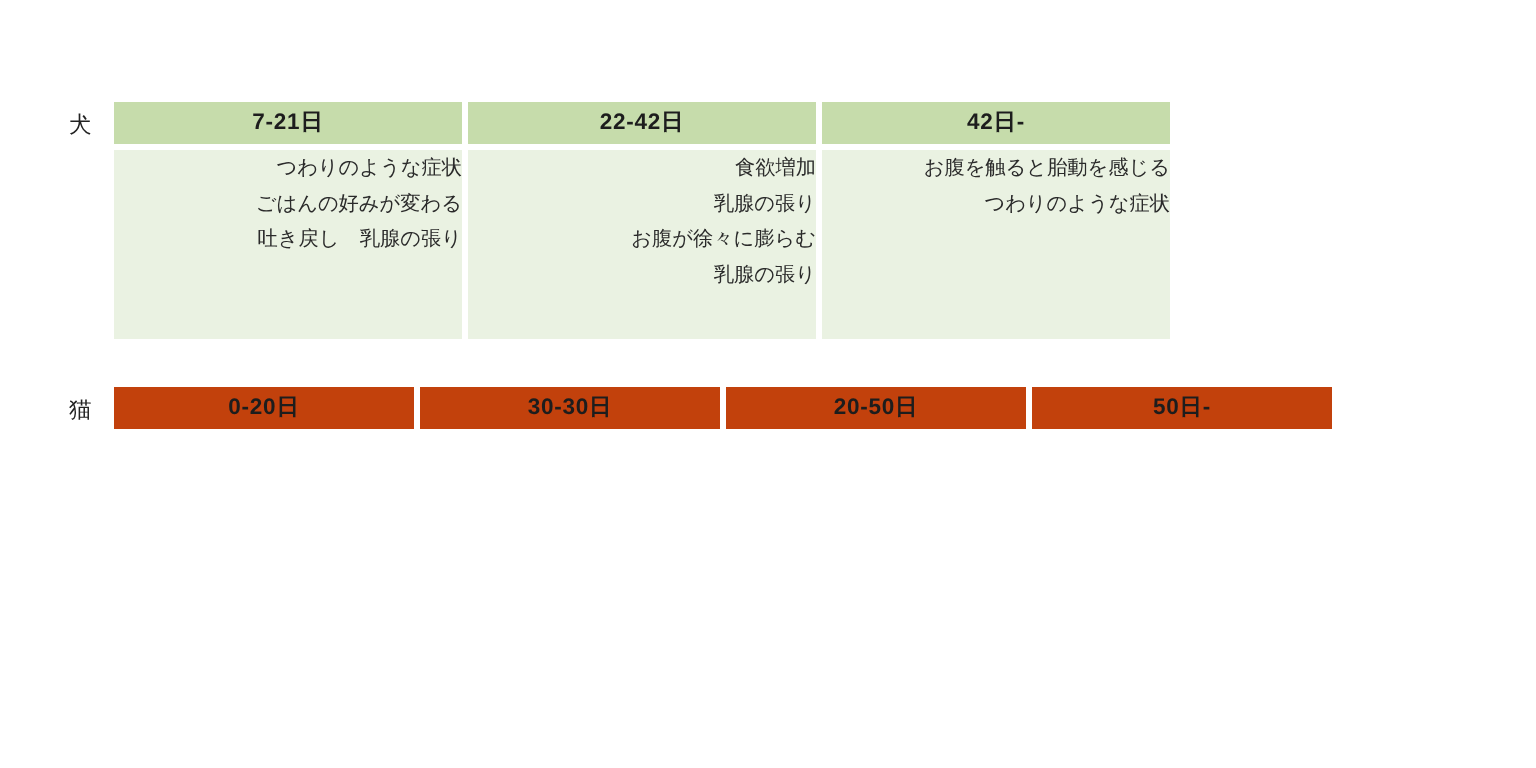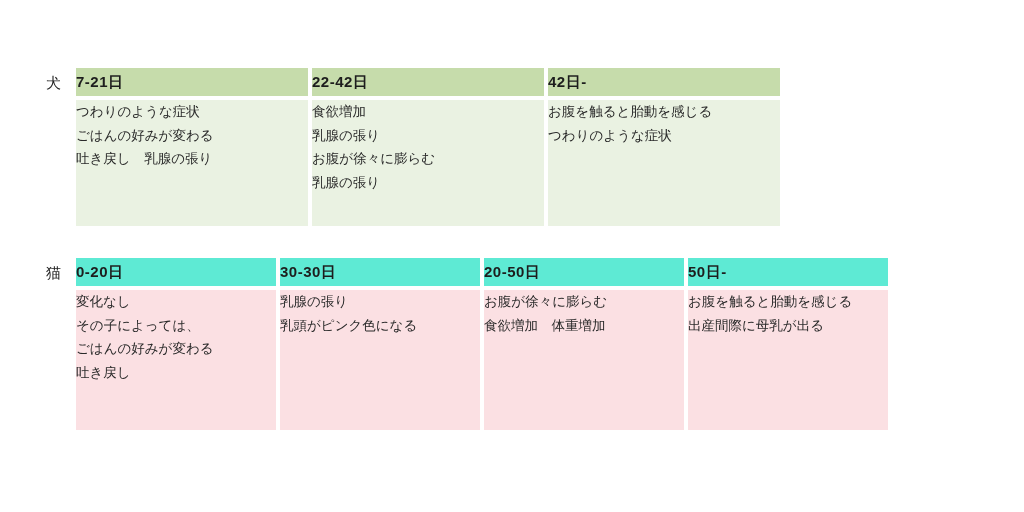--- a/index.html
+++ b/index.html
@@ -49,38 +49,39 @@
     margin-left: 26px;
     table-layout: fixed;
   }
   table.preg td {
     vertical-align: top;
     padding: 0;
   }
 
   .hdr {
     height: 28px;
+    text-align: center;
     font-weight: bold;
     font-size: 15px;
     color: #1d1d1d;
     line-height: 28px;
     letter-spacing: 0.5px;
   }
   .dog .hdr { background: #c6dcab; }
-  .cat .hdr { background: #5eead4; }
+  .cat .hdr { background: #c2410c; }
 
   .spacer-row td { height: 4px; padding: 0; background: transparent; }
 
   .cell {
     font-size: 13.5px;
     line-height: 1.75;
     padding: 12px 12px 12px 12px;
     color: #2a2a2a;
   }
-  .dog .cell { background: #eaf2e2; }
+  .dog .cell { background: #eaf2e2; text-align: right; }
   .cat .cell { background: #fbe0e3; }
 
   .dog .cell-body { height: 126px; }
   .cat .cell-body { height: 140px; }
 
   .cell .line { white-space: pre; }
   .pad-top-2 { padding-top: 42px; }
 
   .col-dog { width: 232px; }
   .col-cat { width: 200px; }
@@ -145,37 +146,17 @@
         <td class="hdr">30-30日</td>
         <td class="hdr">20-50日</td>
         <td class="hdr">50日-</td>
       </tr>
       <tr class="spacer-row">
         <td></td>
         <td></td>
         <td></td>
         <td></td>
       </tr>
-      <tr>
-        <td class="cell cell-body">
-          <div class="line">変化なし</div>
-          <div class="line">その子によっては、</div>
-          <div class="line">ごはんの好みが変わる</div>
-          <div class="line">吐き戻し</div>
-        </td>
-        <td class="cell cell-body pad-top-2">
-          <div class="line">乳腺の張り</div>
-          <div class="line">乳頭がピンク色になる</div>
-        </td>
-        <td class="cell cell-body pad-top-2">
-          <div class="line">お腹が徐々に膨らむ</div>
-          <div class="line">食欲増加　体重増加</div>
-        </td>
-        <td class="cell cell-body pad-top-2">
-          <div class="line">お腹を触ると胎動を感じる</div>
-          <div class="line">出産間際に母乳が出る</div>
-        </td>
-      </tr>
     </tbody>
       </table>
   </div>
 
 </div>
 
 </body></html>

